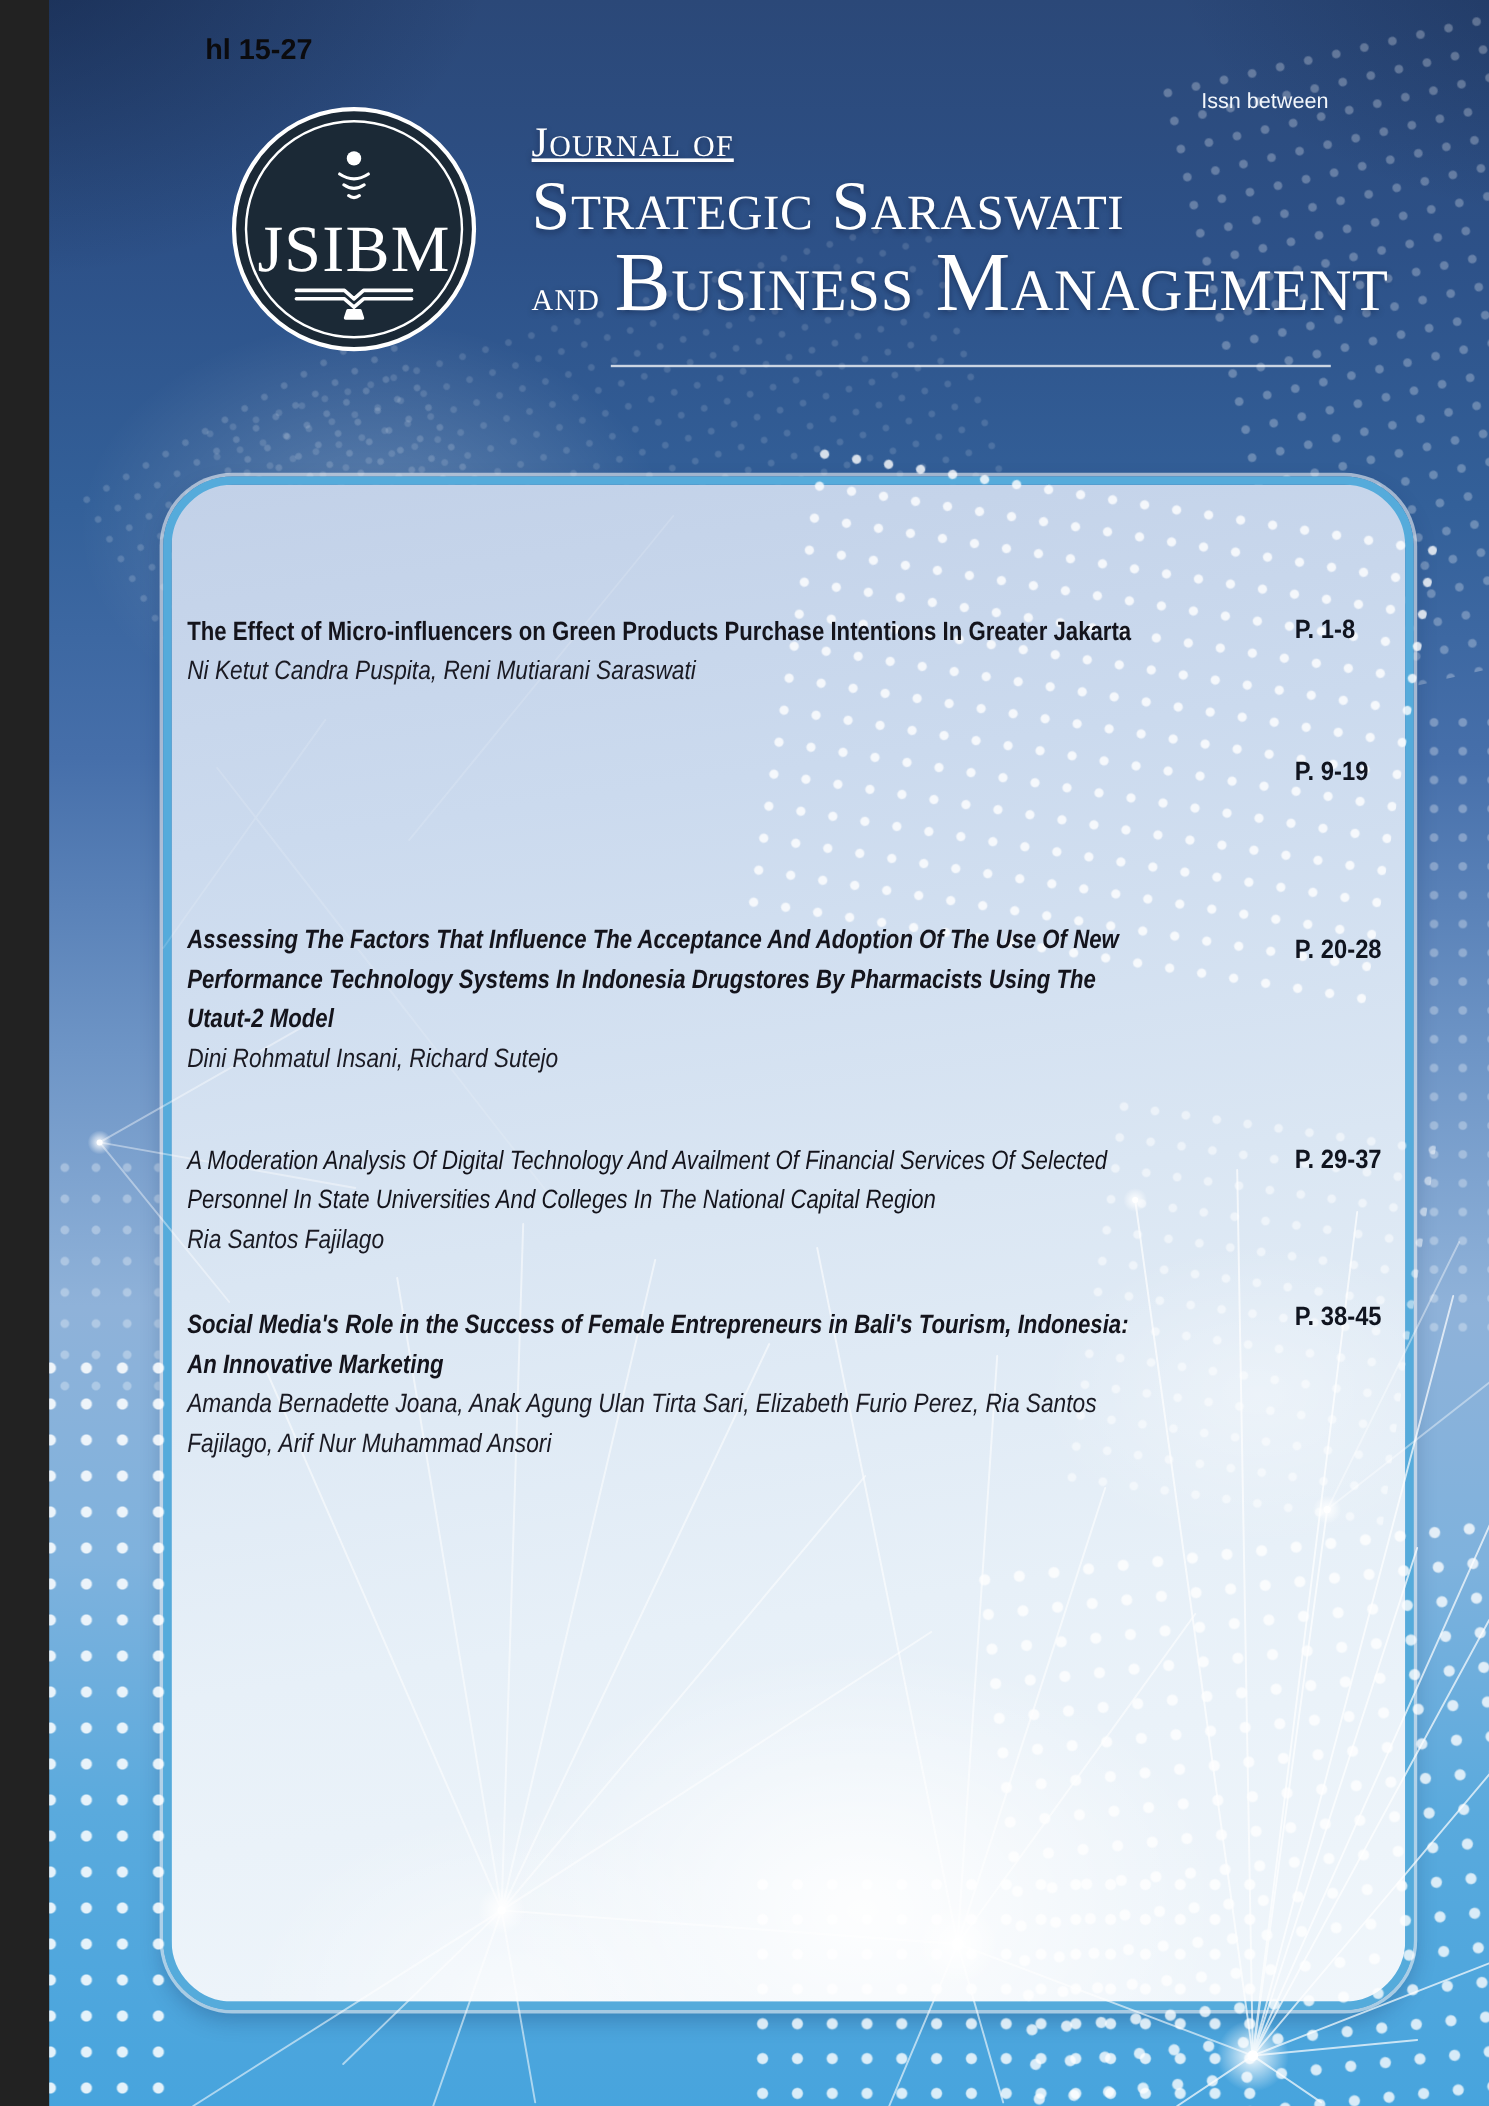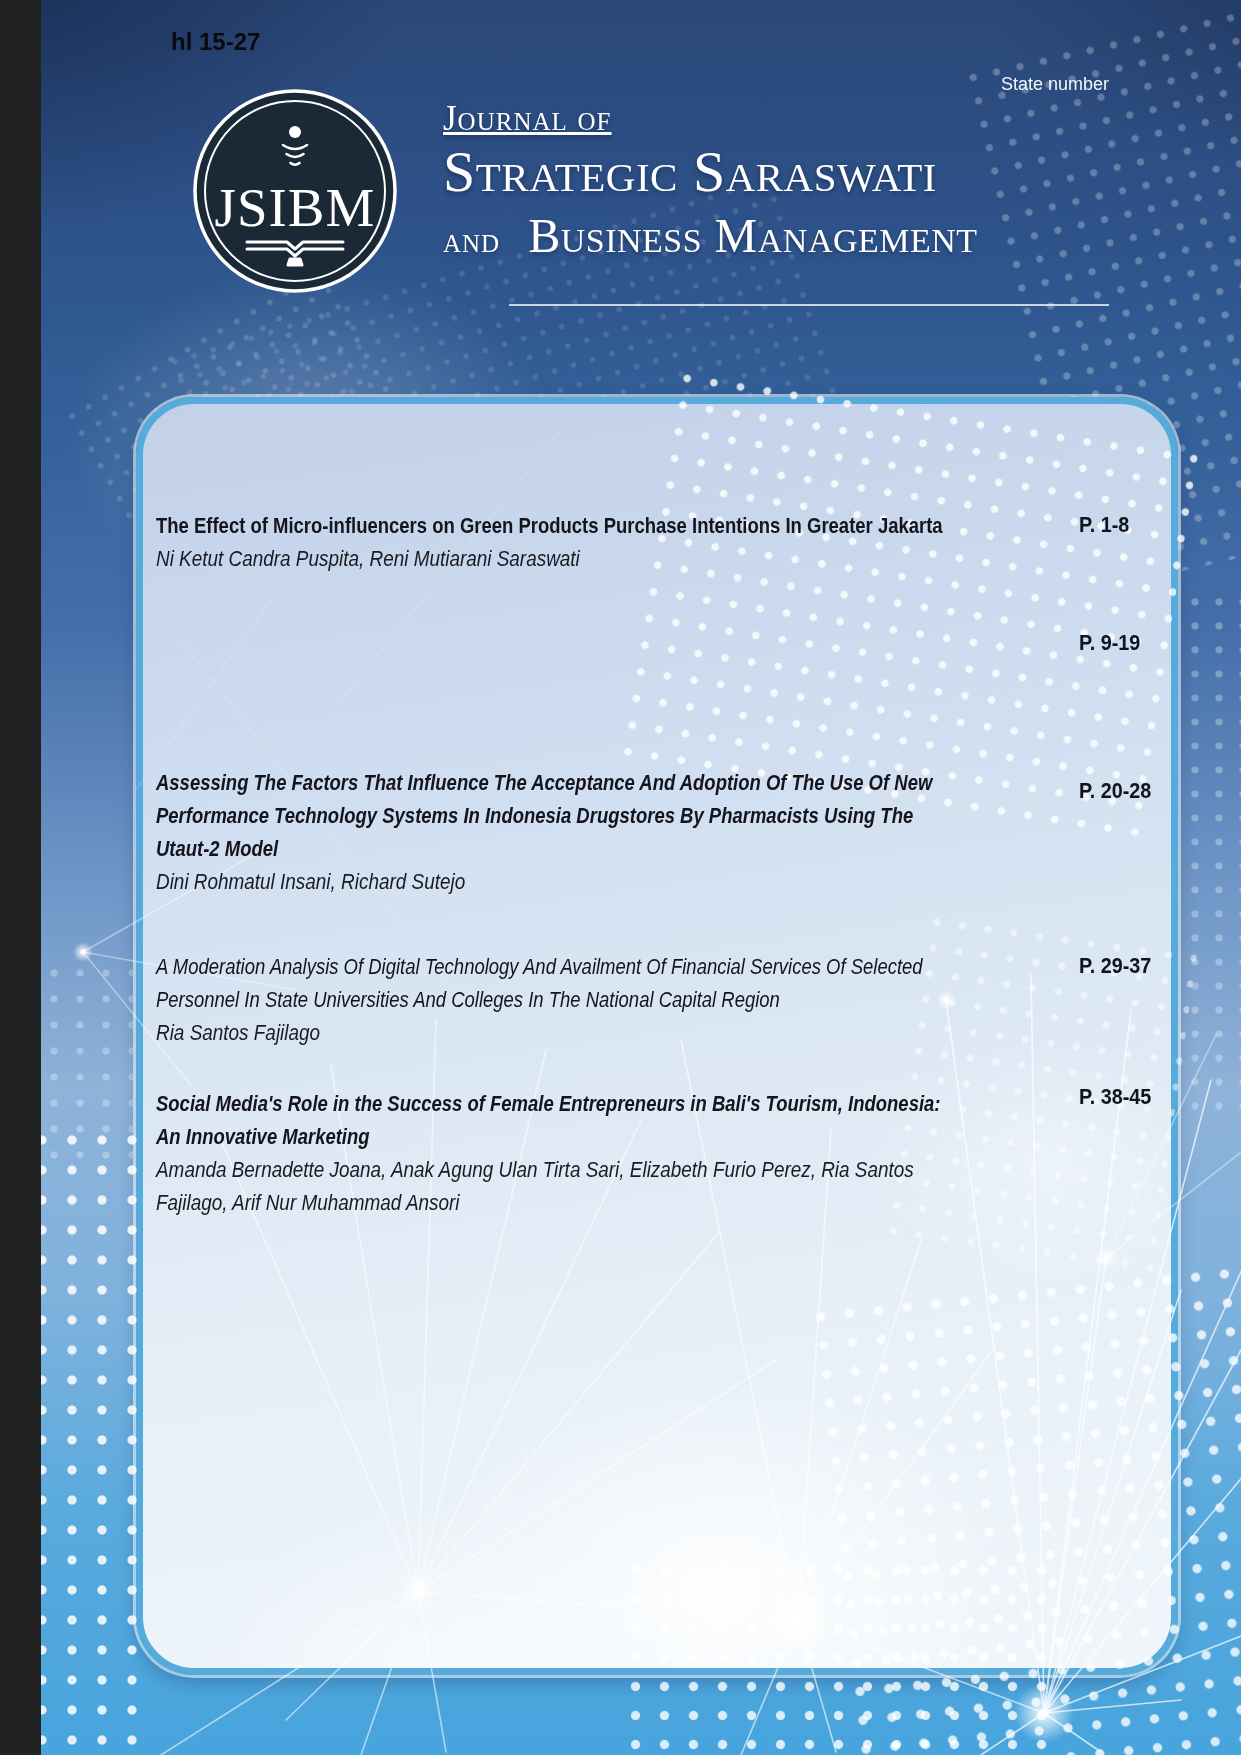--- a/index.html
+++ b/index.html
@@ -34,23 +34,23 @@
 
   
   .hl-note{position:absolute; left:130px; top:28px; font-size:24px; font-weight:700; color:#0b0b0e; z-index:6;}
   .issn{position:absolute; left:960px; top:74px; font-size:18px; color:#f2f6fb; z-index:6;}
   .logo{position:absolute; left:150px; top:87px; z-index:6;}
   .masthead{position:absolute; left:402px; top:100px; z-index:6; color:#fff;
     font-family:"Liberation Serif", serif; font-variant:small-caps;
     text-shadow:0 2px 5px rgba(0,10,35,.4);}
   .mh-prefix{font-size:35px; letter-spacing:1px; line-height:38px;text-decoration:underline;}
   .mh-line1{font-size:58px; letter-spacing:.5px; line-height:64px; margin-top:2px;}
-  .mh-line2{display:flex; align-items:baseline; gap:28px; margin-top:0;}
+  .mh-line2{display:flex; align-items:baseline; gap:12px; margin-top:0;}
   .mh-and{font-size:35px; letter-spacing:1px;}
-  .mh-main2{font-size:48px; letter-spacing:.5px; line-height:64px;}
+  .mh-main2{font-size:70px; letter-spacing:.5px; line-height:64px;}
   .title-rule{position:absolute; left:468px; top:304px; width:600px; height:2px;
     background:rgba(255,255,255,.75); z-index:6;}
   .issue-info{position:absolute; right:128px; top:329px; font-size:27px; font-weight:700;
     color:#fff; z-index:6; text-shadow:0 1px 3px rgba(0,10,35,.35);}
 
   
   .panel{
     position:absolute; left:95px; top:397px; width:1042px; height:1278px;
     box-sizing:border-box; border-radius:58px; z-index:2; overflow:hidden;
     border:7px solid #55ABDB;
@@ -165,21 +165,21 @@
       <circle cx="1003" cy="1713" r="4.5" fill="#fff"></circle>
     <circle cx="1065" cy="1258" r="12" fill="url(#g)"></circle>
       <circle cx="1065" cy="1258" r="3" fill="#fff"></circle>
     <circle cx="905" cy="1000" r="10" fill="url(#g)"></circle>
       <circle cx="905" cy="1000" r="2.5" fill="#fff"></circle>
     <circle cx="42" cy="952" r="10" fill="url(#g)"></circle>
       <circle cx="42" cy="952" r="2.5" fill="#fff"></circle>
   </svg>
 
   <div class="hl-note">hl 15-27</div>
-  <div class="issn">State number</div>
+  <div class="issn">Issn between</div>
 
   <svg class="logo" width="208" height="208" viewBox="0 0 208 208">
     <circle cx="104" cy="104" r="100" fill="#1B2936" stroke="#ffffff" stroke-width="3.5"></circle>
     <circle cx="104" cy="104" r="90" fill="none" stroke="#ffffff" stroke-width="2"></circle>
     <g>
       <circle cx="104" cy="45" r="6" fill="#fff"></circle>
       <g stroke="#fff" stroke-width="2.6" fill="none" stroke-linecap="round">
         <path d="M92 58 Q104 66 116 58"></path>
         <path d="M95.5 67 Q104 73 112.5 67"></path>
         <path d="M99.5 76 Q104 79.5 108.5 76"></path>

